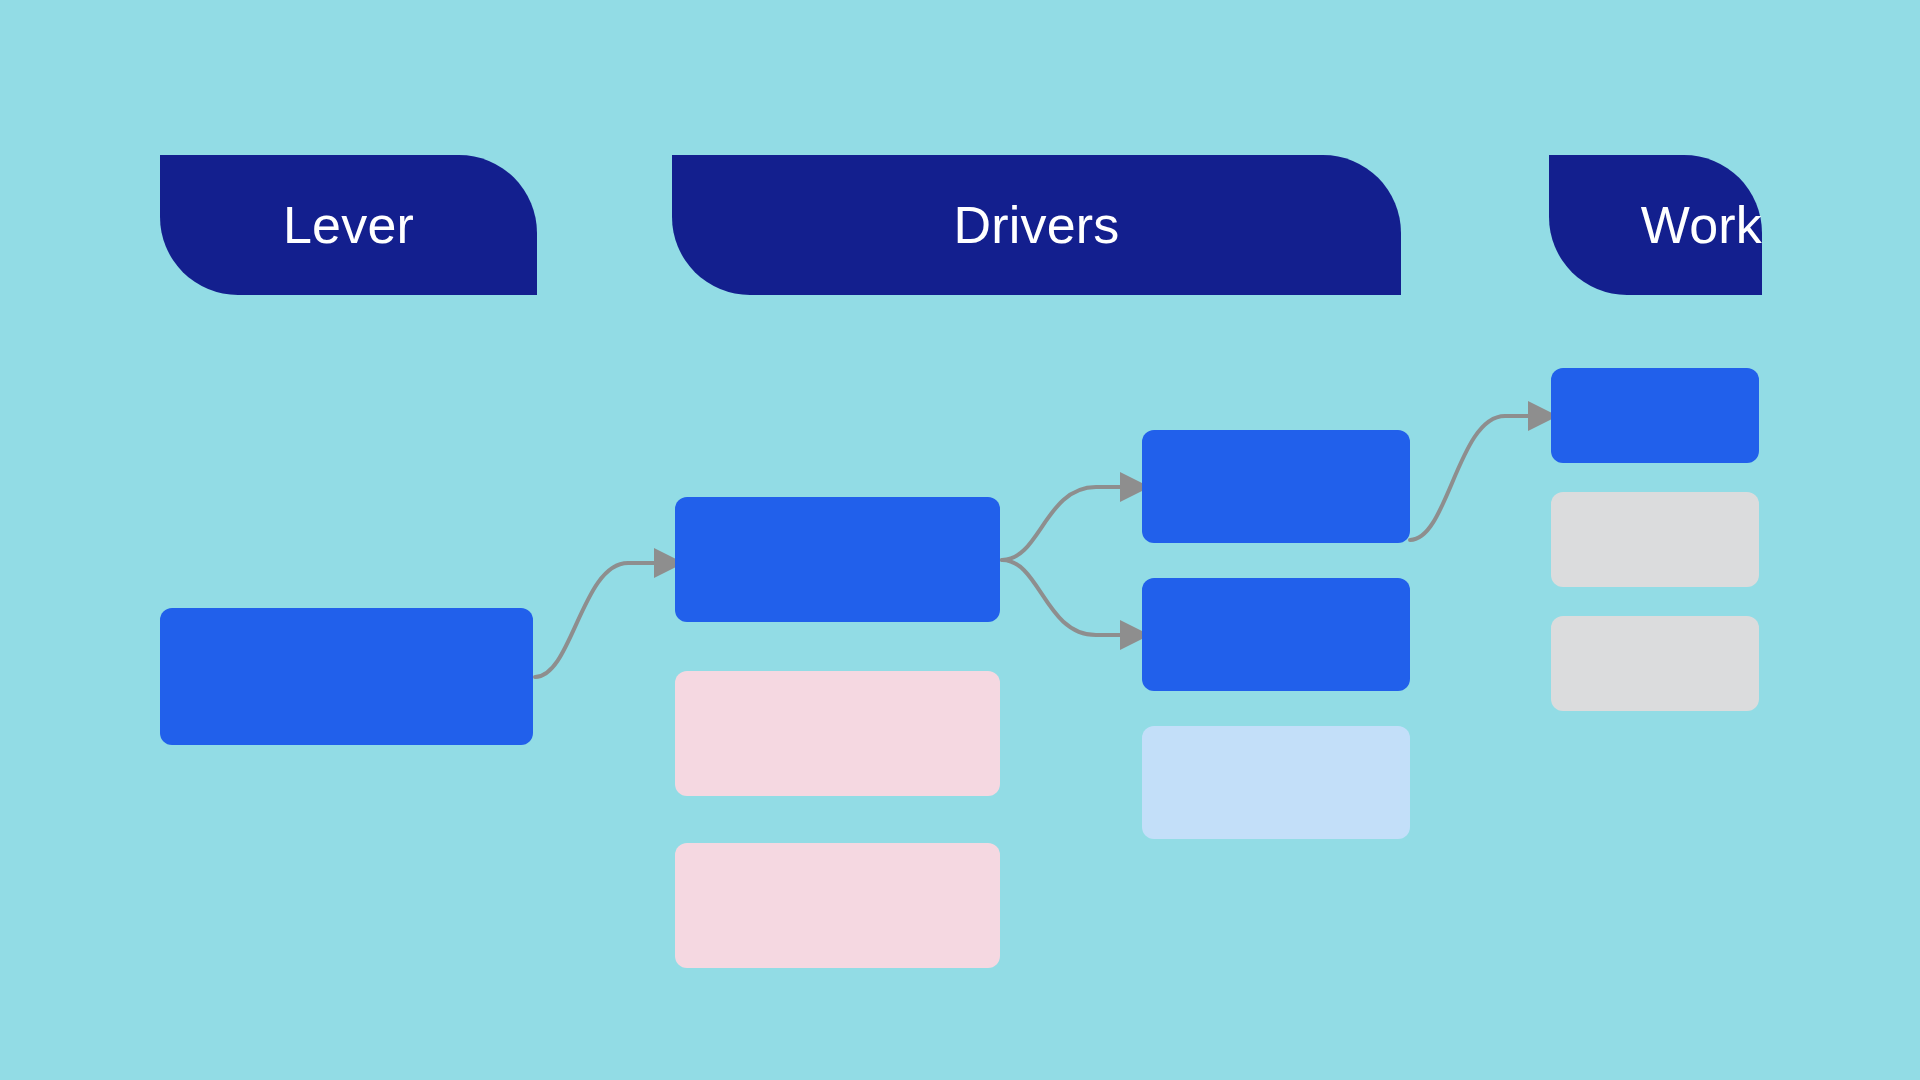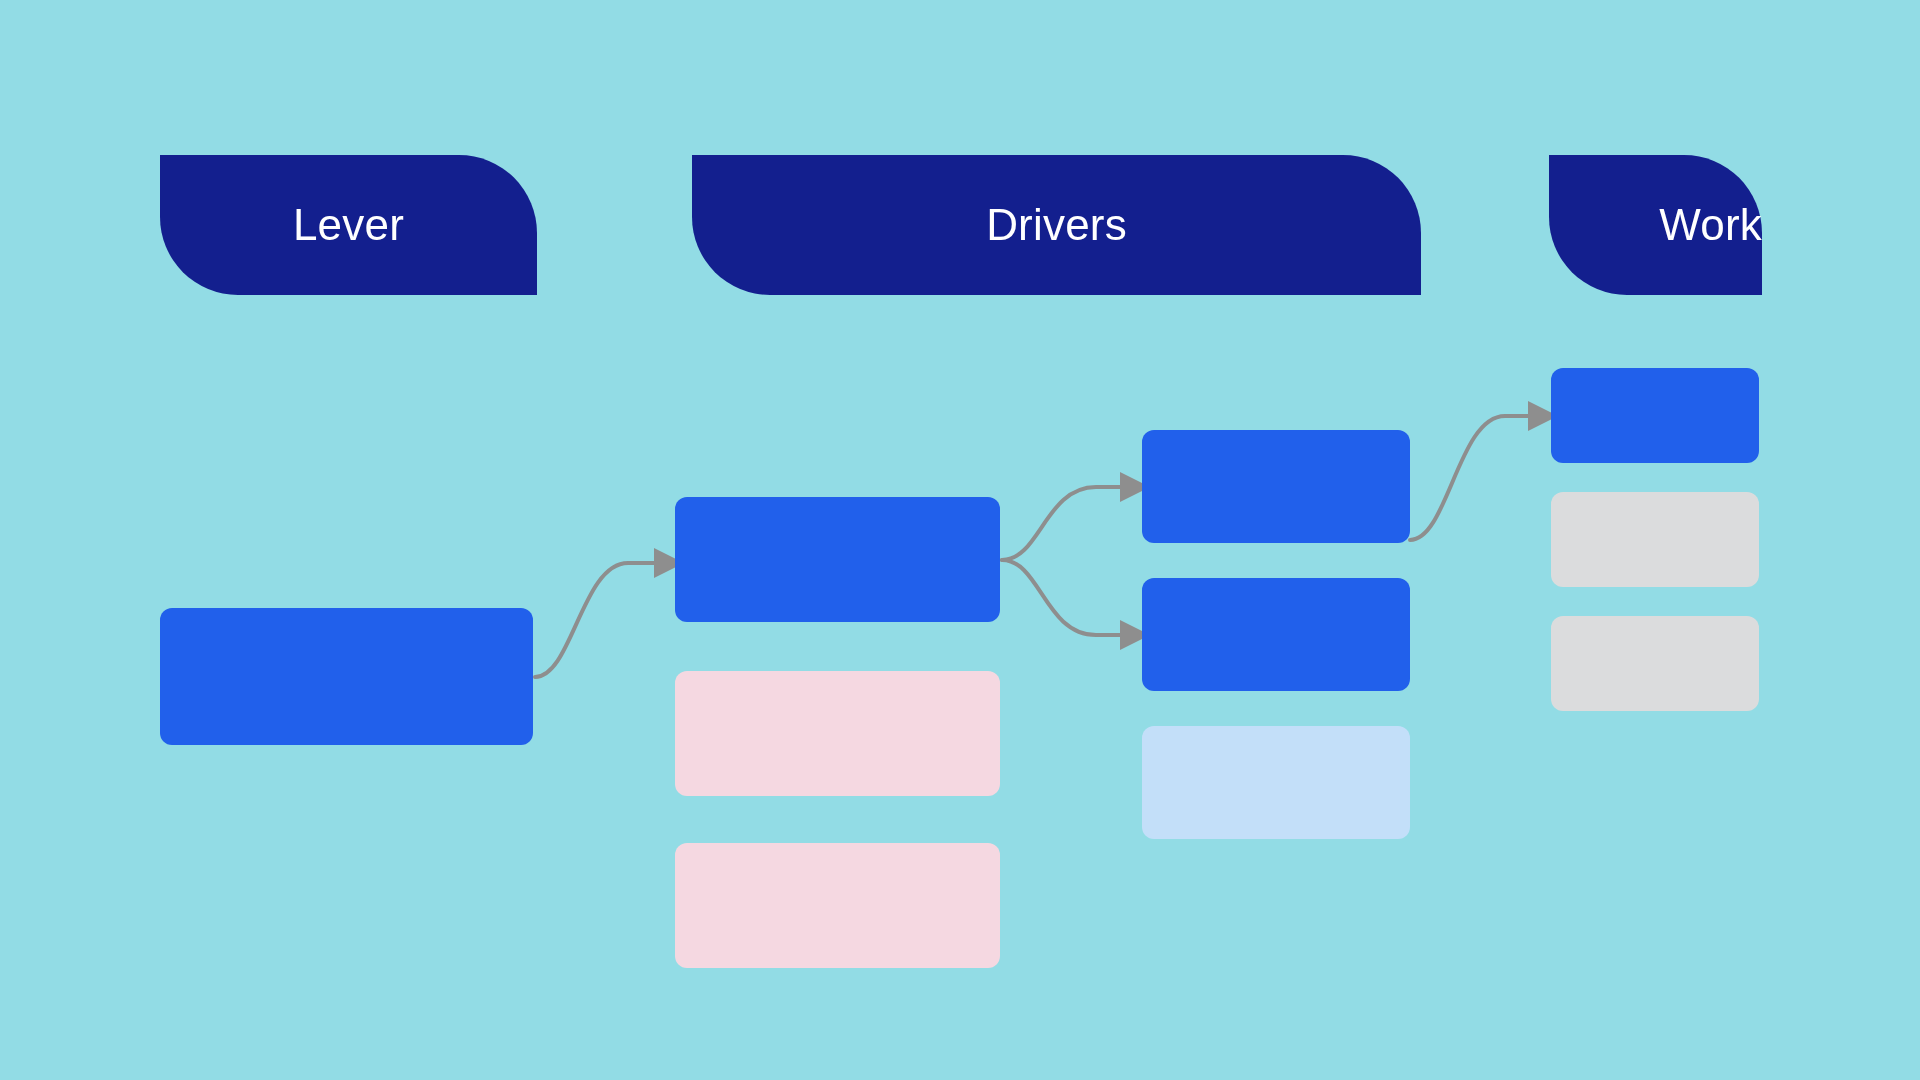--- a/index.html
+++ b/index.html
@@ -27,21 +27,21 @@
     background: #131f8e;
     color: #ffffff;
     display: flex;
     align-items: center;
     justify-content: center;
     
     border-radius: 0 78px 0 78px;
     box-sizing: border-box;
   }
   .col-header .col-header-label {
-    font-size: 44px;
+    font-size: 52px;
     font-weight: 400;
     letter-spacing: 0.2px;
     line-height: 1;
     color: #ffffff;
     white-space: nowrap;
   }
 
   
   .node {
     position: absolute;
@@ -74,21 +74,21 @@
 </style>
 </head>
 <body style="background: rgb(146, 220, 229);">
 
 <div id="canvas" style="background: rgb(146, 220, 229);">
 
   <div class="col-header" id="hdr-lever" style="left: 160px; top: 155px; width: 377px; height: 140px; background: rgb(19, 31, 142);">
     <span class="col-header-label">Lever</span>
   </div>
 
-  <div class="col-header" id="hdr-drivers" style="left: 692px; top: 155px; width: 729px; height: 140px; background: rgb(19, 31, 142);">
+  <div class="col-header" id="hdr-drivers" style="left: 672px; top: 155px; width: 729px; height: 140px; background: rgb(19, 31, 142);">
     <span class="col-header-label">Drivers</span>
   </div>
 
   <div class="col-header" id="hdr-work" style="left: 1549px; top: 155px; width: 213px; height: 140px; background: rgb(19, 31, 142); justify-content: flex-end;">
     <span class="col-header-label">Work</span>
   </div>
 
   <svg id="connectors" viewBox="0 0 1920 1080">
     <g>
       <path class="conn-path" id="connpath-0" d="M 535 677 C 572 677 582 563 628 563 L 654 563" stroke="#8e8e8e"></path>

